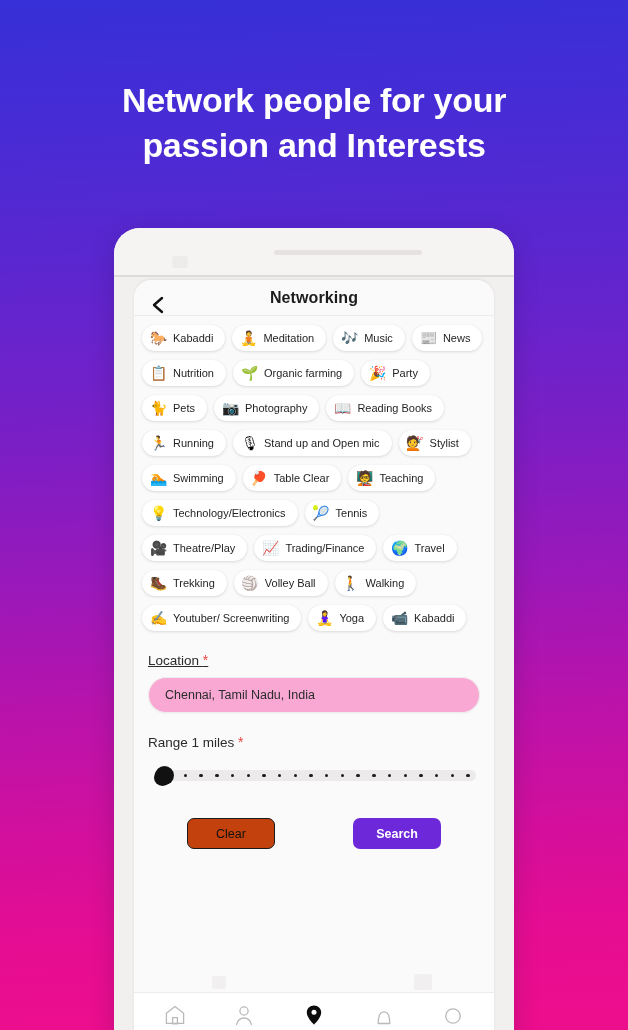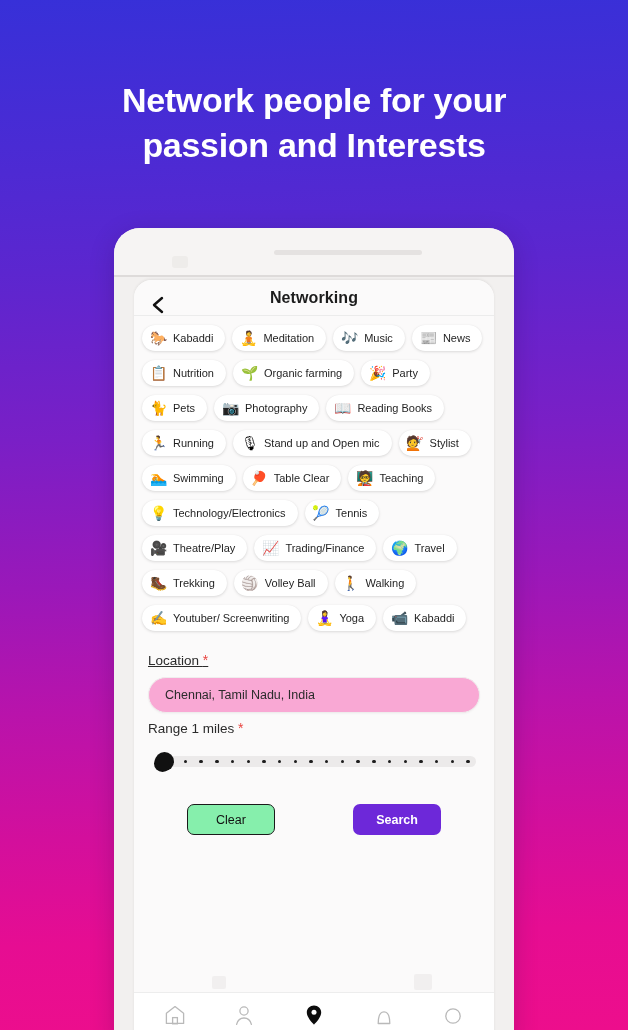--- a/index.html
+++ b/index.html
@@ -158,21 +158,21 @@
     align-items: center;
     padding: 0 16px;
     font-size: 12.5px;
     color: #2b2b2b;
     box-shadow: 0 1px 2px rgba(0,0,0,0.035);
     cursor: text;
   }
   .range-label {
     font-size: 13.5px;
     color: #2b2b2b;
-    margin-top: 7px;
+    margin-top: 21px;
     margin-bottom: 14px;
   }
 
   
   .slider {
     position: relative;
     height: 22px;
     margin: 0 4px 0 6px;
     cursor: pointer;
   }
@@ -214,21 +214,21 @@
     margin-top: 32px;
   }
   .btn {
     width: 88px; height: 31px;
     border-radius: 7px;
     display: flex; align-items: center; justify-content: center;
     font-size: 12.5px;
     cursor: pointer;
   }
   .btn-clear {
-    background: #86efac;
+    background: #c2410c;
     border: 1.4px solid #1a1a1a;
     color: #121212;
     font-weight: 400;
   }
   .btn-search {
     background: #6d28d9;
     color: #ffffff;
     font-weight: 600;
   }
 

